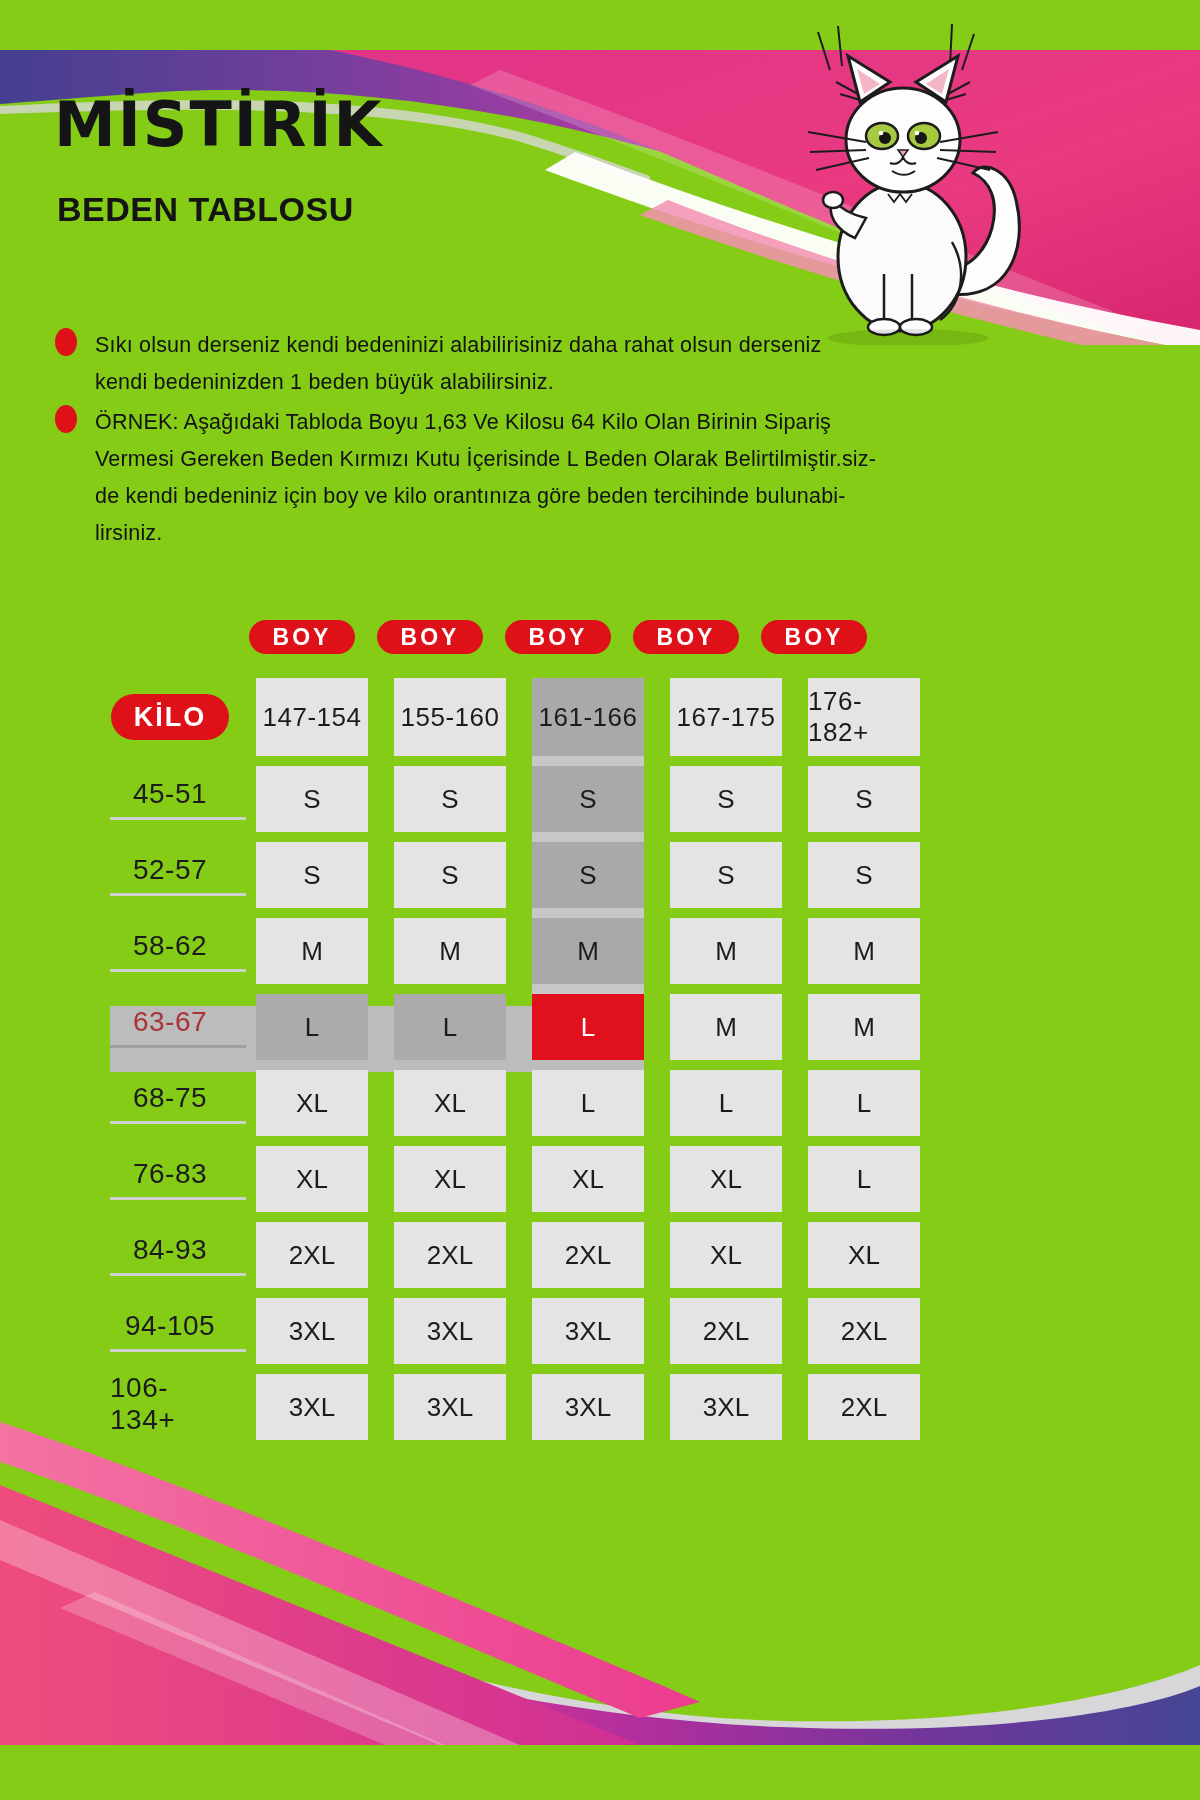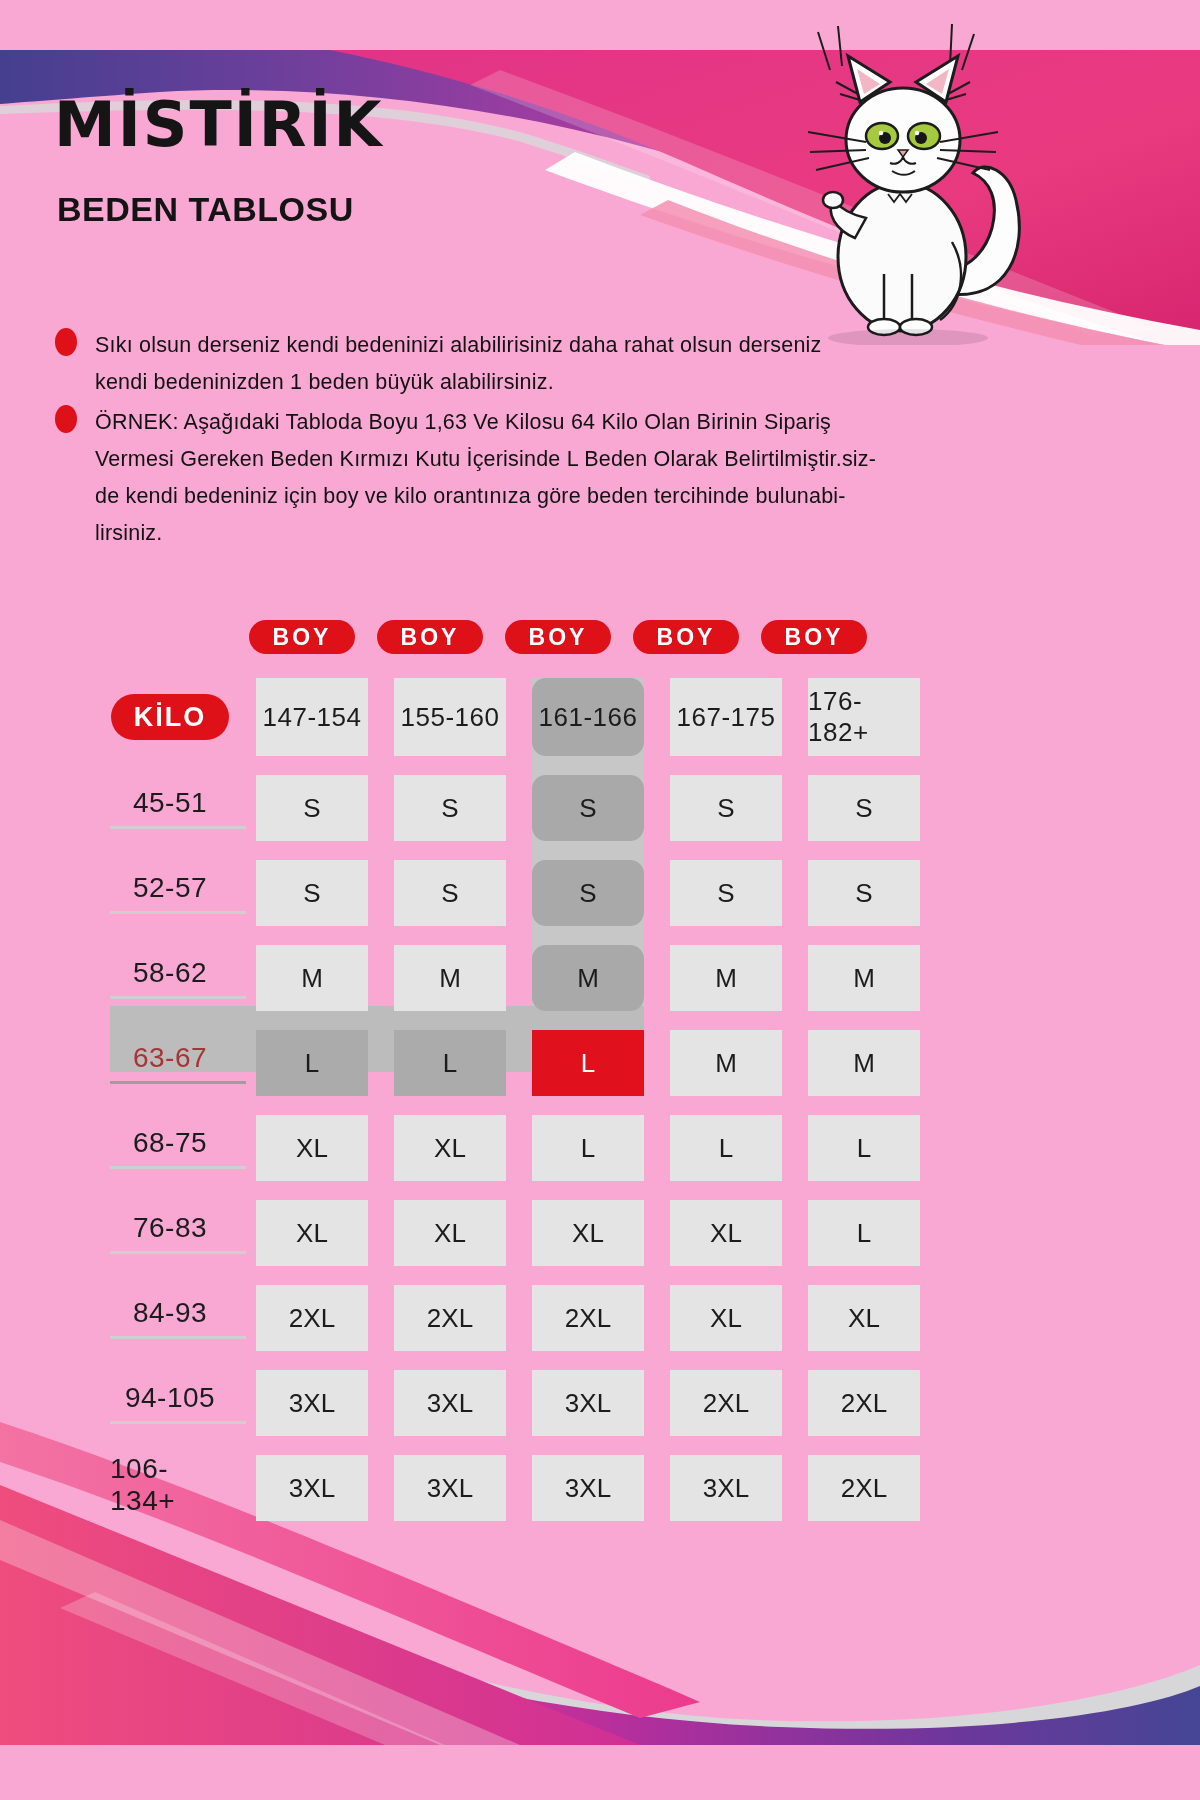--- a/index.html
+++ b/index.html
@@ -1,16 +1,16 @@
 <!DOCTYPE html>
 <html style="--accent-red: #de1119; --red-cell: #e0111c; --highlight-row-text: #a93438; --cell-gray: #e4e4e4; --col-band-gray: #c7c7c7; --col-cell-dark: #a9a9a9; --row-band-gray: #bcbcbc; --row-cell-dark: #ababab; --pink: #ec3b8b; --magenta: #cf3697; --purple: #6a3f9b; --indigo: #454695; --text-dark: #1b1b1b;"><head>
 <meta charset="utf-8">
 <style>
   html,body{margin:0;padding:0;background:#fff;}
-  .page{position:relative;width:1200px;height:1800px;overflow:hidden;background:#f9a8d4;
+  .page{position:relative;width:1200px;height:1800px;overflow:hidden;background:#84cc16;
         font-family:"Liberation Sans",sans-serif;color:var(--text-dark,#1b1b1b);}
   svg{display:block;}
 
   
   .top-deco{position:absolute;left:0;top:0;width:1200px;height:345px;pointer-events:none;}
   .brand-title{position:absolute;left:54px;top:88px;font-family:"DejaVu Sans","Liberation Sans",sans-serif;
                font-size:62px;font-weight:900;letter-spacing:2px;color:#151515;}
   .brand-subtitle{position:absolute;left:57px;top:190px;font-size:34px;font-weight:600;
                   letter-spacing:0.5px;color:#141414;}
 
@@ -28,25 +28,25 @@
   .chart-wrap{position:absolute;left:110px;top:620px;width:824px;height:850px;}
   .boy-row{display:grid;grid-template-columns:120px repeat(5,112px);column-gap:16px;height:34px;}
   .boy-pill{width:106px;height:34px;margin:0 auto;border-radius:17px;background:var(--accent-red,#de1119);
             color:#fff;font-weight:700;font-size:23px;letter-spacing:3px;display:flex;
             align-items:center;justify-content:center;}
   .band{position:absolute;z-index:0;}
   .band-col{left:422px;top:58px;width:112px;height:394px;background:var(--col-band-gray,#c7c7c7);}
   .band-row{left:0;top:386px;width:534px;height:66px;background:var(--row-band-gray,#bcbcbc);}
   .size-grid{position:absolute;left:0;top:58px;width:824px;z-index:1;
              display:grid;grid-template-columns:120px repeat(5,112px);
-             grid-template-rows:78px repeat(9,66px);gap:19px 26px;}
+             grid-template-rows:78px repeat(9,66px);gap:10px 26px;}
   .cell{background:var(--cell-gray,#e4e4e4);display:flex;align-items:center;justify-content:center;
         font-size:26px;color:#1c1c1c;}
   .cell.range{font-size:26px;letter-spacing:0.5px;}
-  .cell.dark{background:var(--col-cell-dark,#a9a9a9);border-radius:14px;}
+  .cell.dark{background:var(--col-cell-dark,#a9a9a9);}
   .cell.darker{background:var(--row-cell-dark,#ababab);}
   .cell.red{background:var(--red-cell,#e0111c);color:#fff;}
   .kilo{display:flex;flex-direction:column;align-items:center;justify-content:center;
         font-size:28px;letter-spacing:0.5px;color:#1c1c1c;overflow:visible;}
   .kilo .underline{width:136px;height:3px;margin-top:7px;margin-left:16px;background:#cfcfcf;}
   .kilo.hl{color:var(--highlight-row-text,#a93438);}
   .kilo.hl .underline{background:#9e9e9e;}
   .kilo-pill-wrap{display:flex;align-items:center;justify-content:center;}
   .kilo-pill{width:118px;height:46px;border-radius:23px;background:var(--accent-red,#de1119);
              color:#fff;font-weight:700;font-size:27px;letter-spacing:2px;display:flex;

